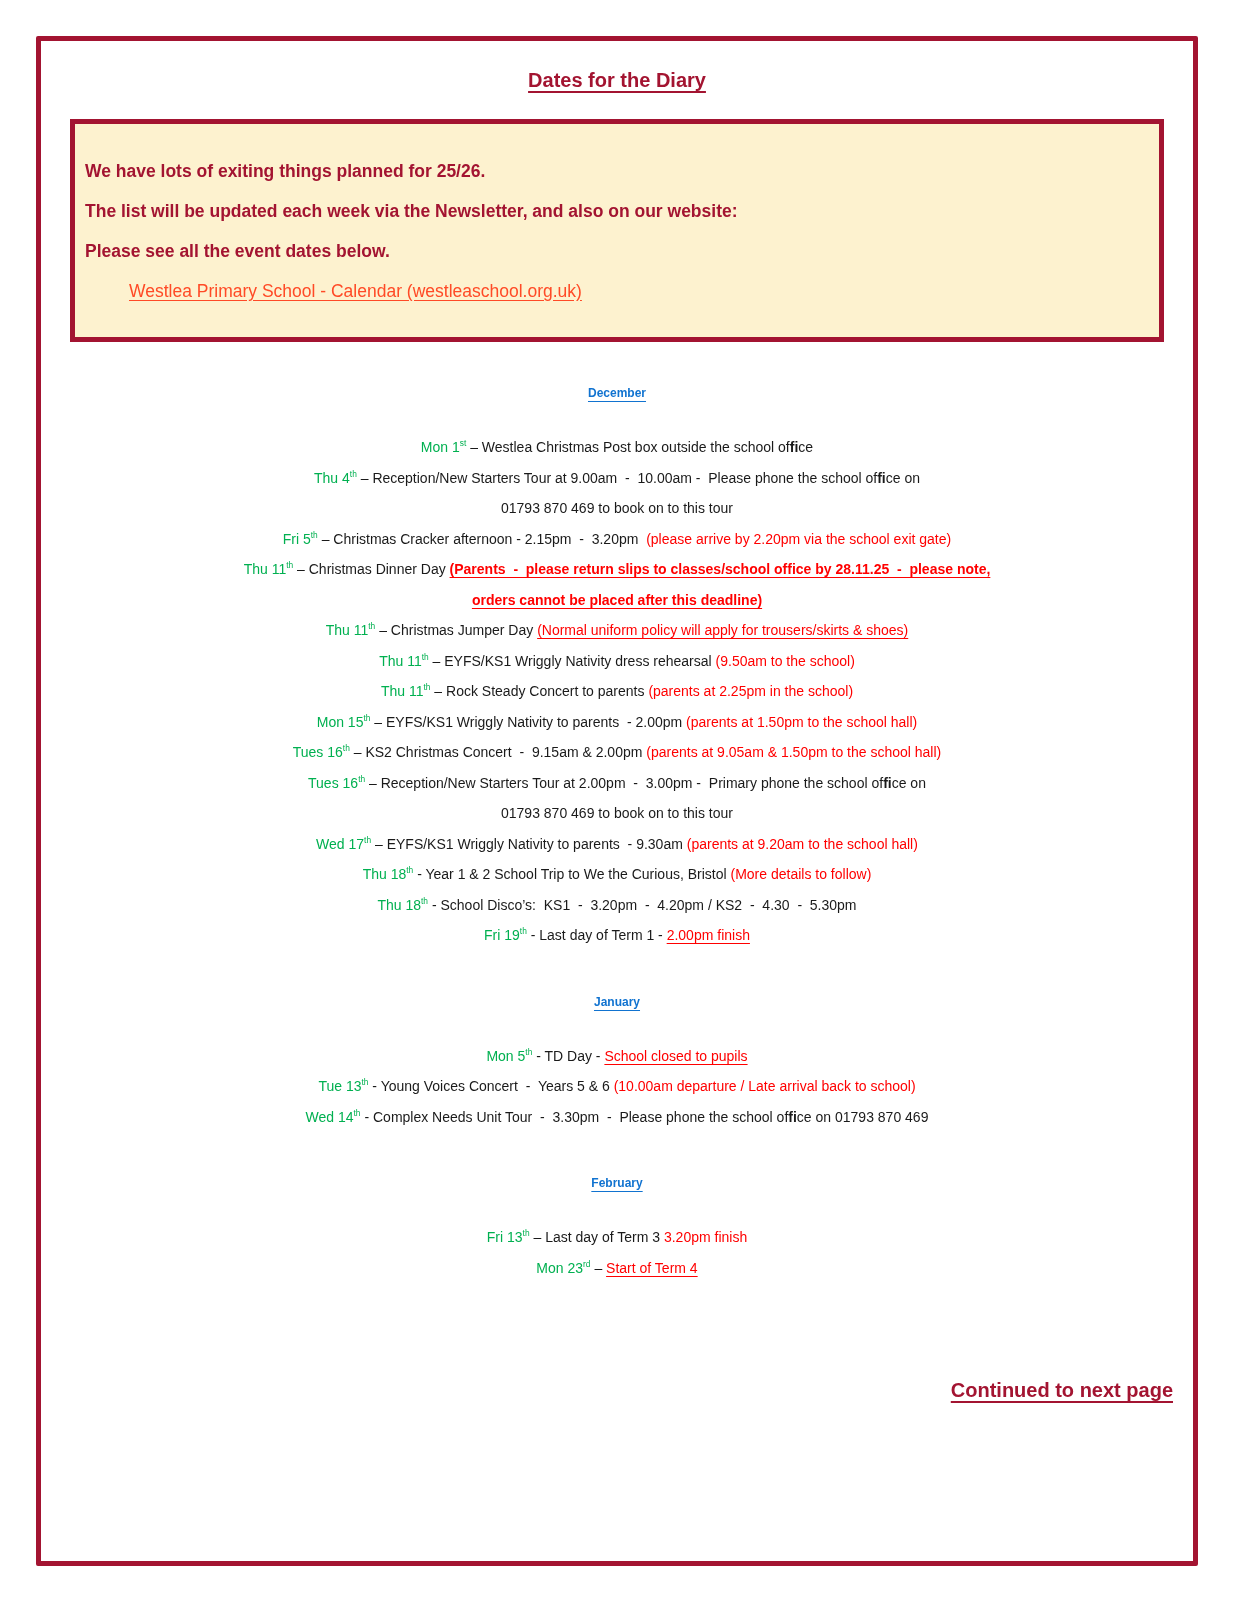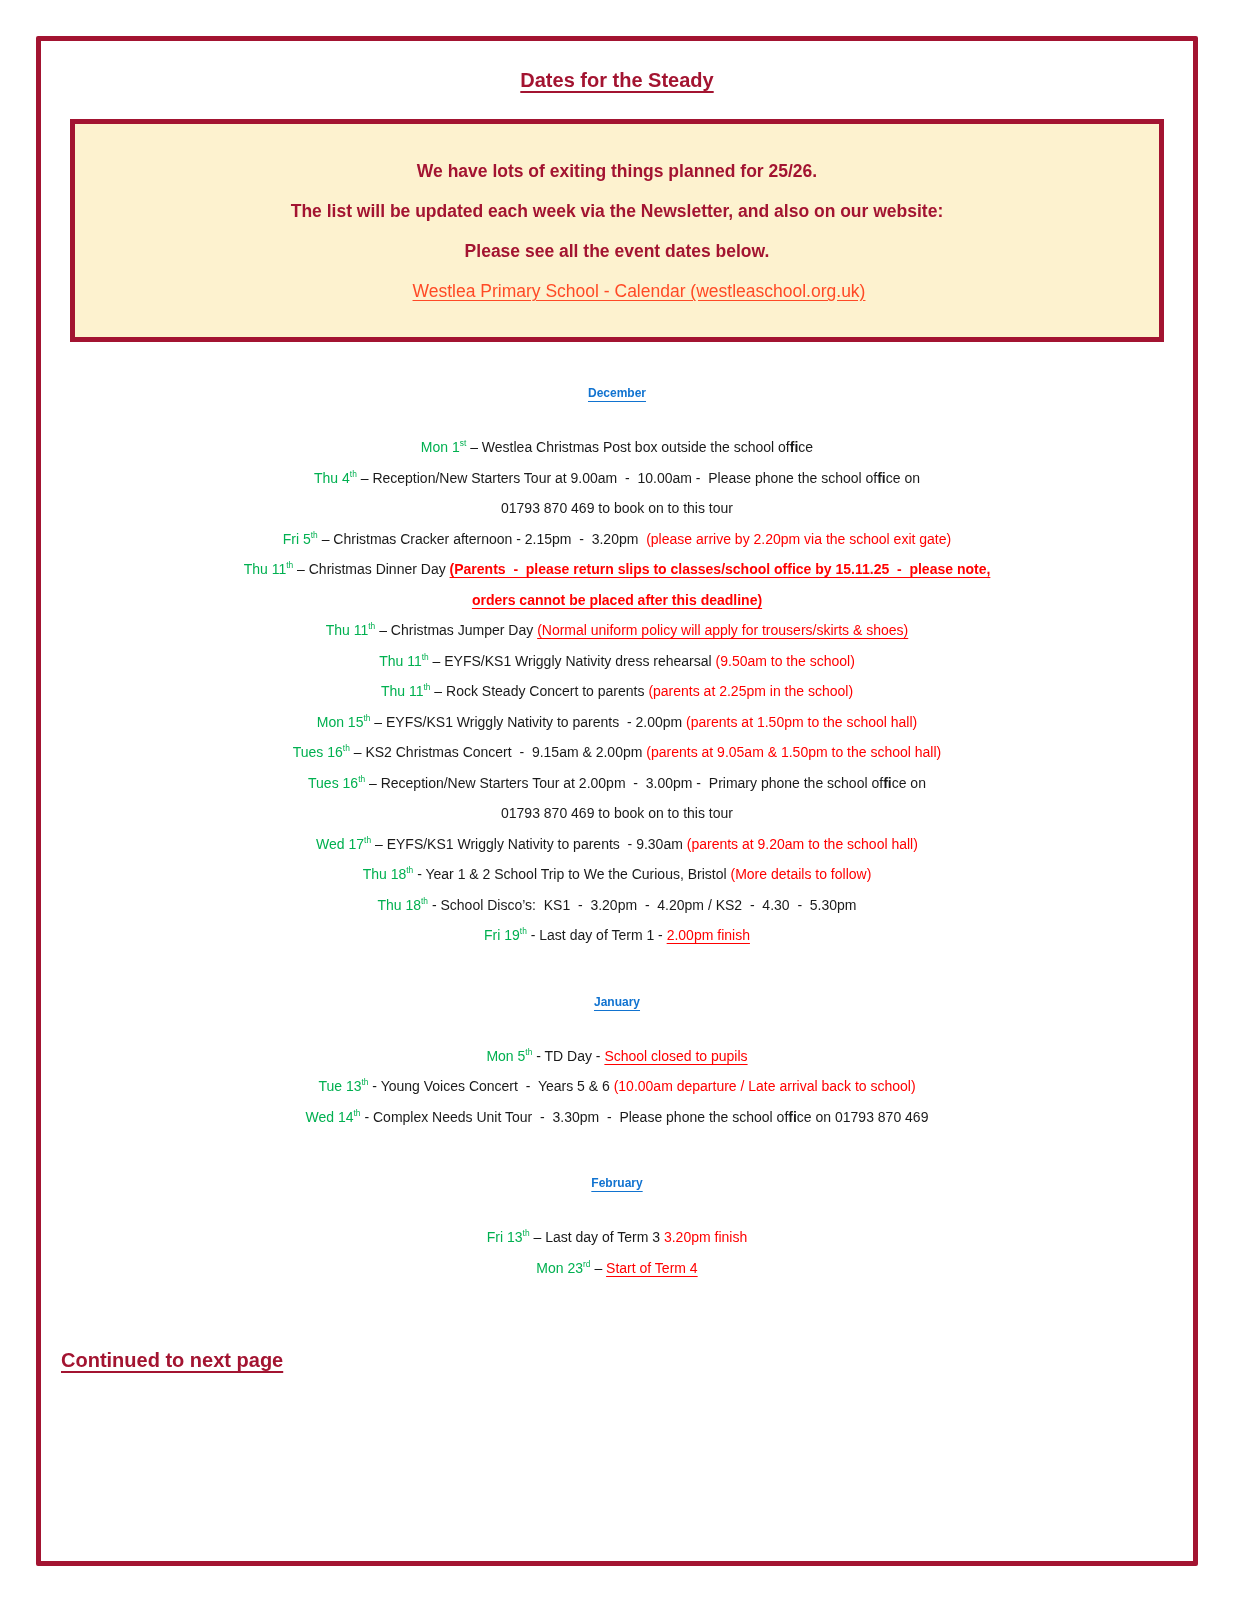--- a/index.html
+++ b/index.html
@@ -14,21 +14,21 @@
     border:5px solid var(--dark-red); border-radius:2px;
     padding:0 20px;
   }
   .page-title{
     margin-top:28px; text-align:center;
     font-size:20px; font-weight:bold; color:var(--dark-red);
     text-decoration:underline; text-underline-offset:4px;
   }
   .intro-box{
     margin:27px 9px 0 9px; border:5px solid var(--dark-red);
-    background:var(--cream); padding:27px 10px 25px 10px; text-align:center;
+    background:var(--cream); padding:27px 10px 25px 10px; 
   }
   .intro-line{
     font-size:17.5px; font-weight:bold; color:var(--dark-red);
     line-height:40px; white-space:pre-wrap;
   }
   .intro-link-line{line-height:40px;}
   .intro-link{
     font-size:17.5px; color:var(--link); text-decoration:underline;
     text-underline-offset:3px; cursor:pointer;margin-left:44px;
   }
@@ -42,47 +42,47 @@
     font-size:14px; line-height:30.5px; text-align:center; white-space:pre-wrap;
   }
   .seg{color:var(--ink);}
   .s-g{color:var(--green);}
   .s-r{color:var(--red);}
   .s-ru{color:var(--red); text-decoration:underline; text-underline-offset:3px;}
   .s-rbu{color:var(--red); font-weight:bold; text-decoration:underline; text-underline-offset:3px;}
   .s-b{font-weight:bold;}
   .sup{vertical-align:super; font-size:60%; line-height:0;}
   .footer-note{
-    margin-top:66px; text-align:left;
+    margin-top:96px; text-align:right;
     font-size:20px; font-weight:bold; color:var(--dark-red);
     text-decoration:underline; text-underline-offset:4px;
   }
 </style>
 </head>
 <body>
 
 <div class="page">
 
-  <div class="page-title">Dates for the Steady</div>
+  <div class="page-title">Dates for the Diary</div>
 
   <div class="intro-box">
     <p class="intro-line">We have lots of exiting things planned for 25/26.</p>
     <p class="intro-line">The list will be updated each week via the Newsletter, and also on our website:</p>
     <p class="intro-line">Please see all the event dates below.</p>
     <p class="intro-link-line"><a class="intro-link">Westlea Primary School - Calendar (westleaschool.org.uk)</a></p>
   </div>
 
   <div id="sections">
       <div class="section-heading">December</div>
       <div class="events">
         <div class="evline"><span class="seg s-g">Mon 1</span><span class="seg s-g sup">st</span><span class="seg"> – Westlea Christmas Post box outside the school of</span><span class="seg s-b">fi</span><span class="seg">ce</span></div>
         <div class="evline"><span class="seg s-g">Thu 4</span><span class="seg s-g sup">th</span><span class="seg"> – Reception/New Starters Tour at 9.00am  -  10.00am -  Please phone the school of</span><span class="seg s-b">fi</span><span class="seg">ce on</span></div>
         <div class="evline"><span class="seg">01793 870 469 to book on to this tour</span></div>
         <div class="evline"><span class="seg s-g">Fri 5</span><span class="seg s-g sup">th</span><span class="seg"> – Christmas Cracker afternoon - 2.15pm  -  3.20pm  </span><span class="seg s-r">(please arrive by 2.20pm via the school exit gate)</span></div>
-        <div class="evline"><span class="seg s-g">Thu 11</span><span class="seg s-g sup">th</span><span class="seg"> – Christmas Dinner Day </span><span class="seg s-rbu">(Parents  -  please return slips to classes/school office by 15.11.25  -  please note,</span></div>
+        <div class="evline"><span class="seg s-g">Thu 11</span><span class="seg s-g sup">th</span><span class="seg"> – Christmas Dinner Day </span><span class="seg s-rbu">(Parents  -  please return slips to classes/school office by 28.11.25  -  please note,</span></div>
         <div class="evline"><span class="seg s-rbu">orders cannot be placed after this deadline)</span></div>
         <div class="evline"><span class="seg s-g">Thu 11</span><span class="seg s-g sup">th</span><span class="seg"> – Christmas Jumper Day </span><span class="seg s-ru">(Normal uniform policy will apply for trousers/skirts &amp; shoes)</span></div>
         <div class="evline"><span class="seg s-g">Thu 11</span><span class="seg s-g sup">th</span><span class="seg"> – EYFS/KS1 Wriggly Nativity dress rehearsal </span><span class="seg s-r">(9.50am to the school)</span></div>
         <div class="evline"><span class="seg s-g">Thu 11</span><span class="seg s-g sup">th</span><span class="seg"> – Rock Steady Concert to parents </span><span class="seg s-r">(parents at 2.25pm in the school)</span></div>
         <div class="evline"><span class="seg s-g">Mon 15</span><span class="seg s-g sup">th</span><span class="seg"> – EYFS/KS1 Wriggly Nativity to parents  - 2.00pm </span><span class="seg s-r">(parents at 1.50pm to the school hall)</span></div>
         <div class="evline"><span class="seg s-g">Tues 16</span><span class="seg s-g sup">th</span><span class="seg"> – KS2 Christmas Concert  -  9.15am &amp; 2.00pm </span><span class="seg s-r">(parents at 9.05am &amp; 1.50pm to the school hall)</span></div>
         <div class="evline"><span class="seg s-g">Tues 16</span><span class="seg s-g sup">th</span><span class="seg"> – Reception/New Starters Tour at 2.00pm  -  3.00pm -  Primary phone the school of</span><span class="seg s-b">fi</span><span class="seg">ce on</span></div>
         <div class="evline"><span class="seg">01793 870 469 to book on to this tour</span></div>
         <div class="evline"><span class="seg s-g">Wed 17</span><span class="seg s-g sup">th</span><span class="seg"> – EYFS/KS1 Wriggly Nativity to parents  - 9.30am </span><span class="seg s-r">(parents at 9.20am to the school hall)</span></div>
         <div class="evline"><span class="seg s-g">Thu 18</span><span class="seg s-g sup">th</span><span class="seg"> - Year 1 &amp; 2 School Trip to We the Curious, Bristol </span><span class="seg s-r">(More details to follow)</span></div>

